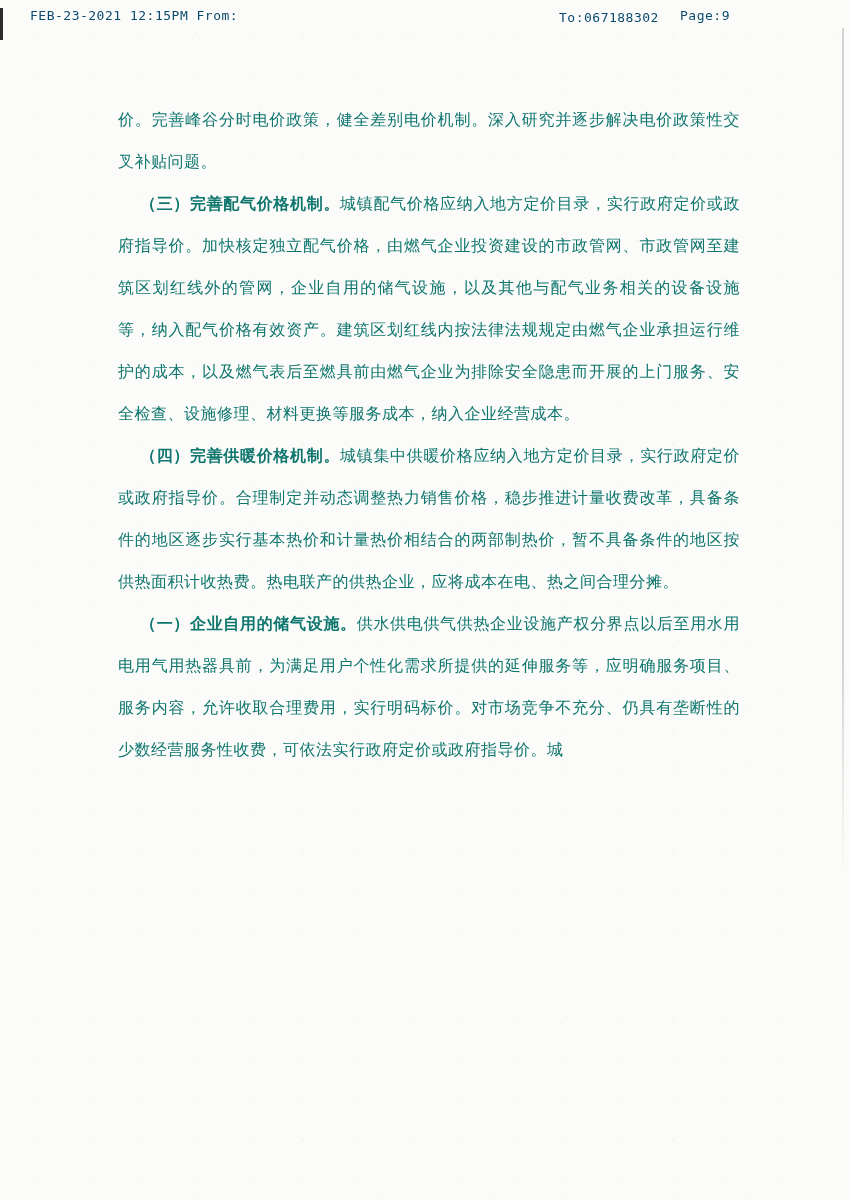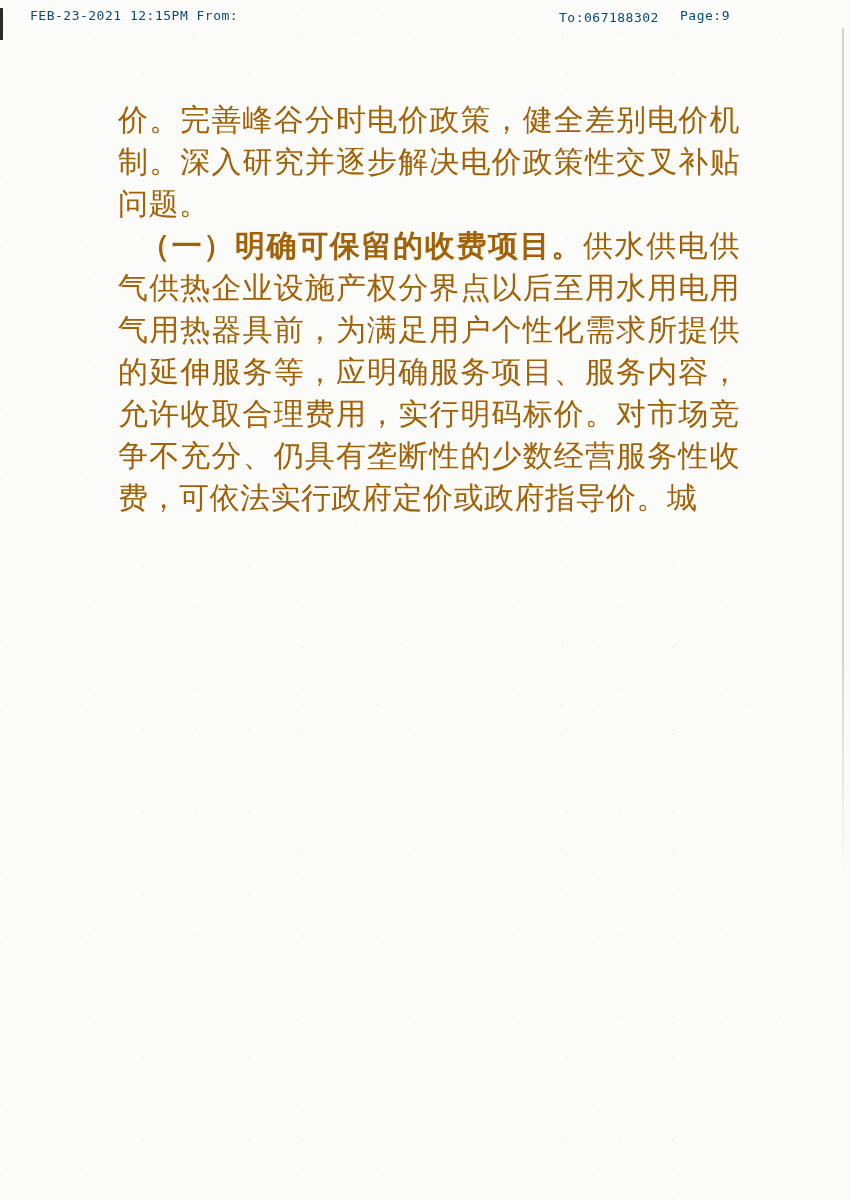--- a/index.html
+++ b/index.html
@@ -30,21 +30,21 @@
   .fax-page{position:absolute;left:680px;top:2px;}
   .corner-mark{
     position:absolute;left:0;top:8px;width:3px;height:32px;background:#2c2c2c;
   }
   .edge-line-right{
     position:absolute;left:842px;top:28px;width:2px;height:850px;
     background:linear-gradient(#d4d4d4 0 75%, rgba(212,212,212,0) 100%);
   }
   .doc{
     position:absolute;left:118px;top:99px;width:622px;
-    font-size:30px;line-height:42px;color:#a16207;
+    font-size:16px;line-height:42px;color:#0f766e;
     text-align:justify;text-justify:inter-ideograph;
     letter-spacing:0.5px;
     filter:blur(0.2px);
   }
   .doc p{margin:0;text-indent:22px;}
   .doc p.no-indent{text-indent:0;}
   .lead{font-weight:bold;}
   .heading .lead{font-weight:bold;}
 </style>
 </head>
@@ -59,15 +59,21 @@
   <span class="fax-from">FEB-23-2021 12:15PM From:</span>
   <span class="fax-to">To:067188302</span>
   <span class="fax-page">Page:9</span>
 </div>
 
 <div class="doc">
   <p class="no-indent">
     <span class="rest">价。完善峰谷分时电价政策，健全差别电价机制。深入研究并逐步解决电价政策性交叉补贴问题。</span>
   </p>
   <p>
-    <span class="lead">（一）明确可保留的收费项目。</span><span class="rest">供水供电供气供热企业设施产权分界点以后至用水用电用气用热器具前，为满足用户个性化需求所提供的延伸服务等，应明确服务项目、服务内容，允许收取合理费用，实行明码标价。对市场竞争不充分、仍具有垄断性的少数经营服务性收费，可依法实行政府定价或政府指导价。城</span>
+    <span class="lead">（三）完善配气价格机制。</span><span class="rest">城镇配气价格应纳入地方定价目录，实行政府定价或政府指导价。加快核定独立配气价格，由燃气企业投资建设的市政管网、市政管网至建筑区划红线外的管网，企业自用的储气设施，以及其他与配气业务相关的设备设施等，纳入配气价格有效资产。建筑区划红线内按法律法规规定由燃气企业承担运行维护的成本，以及燃气表后至燃具前由燃气企业为排除安全隐患而开展的上门服务、安全检查、设施修理、材料更换等服务成本，纳入企业经营成本。</span>
+  </p>
+  <p>
+    <span class="lead">（四）完善供暖价格机制。</span><span class="rest">城镇集中供暖价格应纳入地方定价目录，实行政府定价或政府指导价。合理制定并动态调整热力销售价格，稳步推进计量收费改革，具备条件的地区逐步实行基本热价和计量热价相结合的两部制热价，暂不具备条件的地区按供热面积计收热费。热电联产的供热企业，应将成本在电、热之间合理分摊。</span>
+  </p>
+  <p>
+    <span class="lead">（一）企业自用的储气设施。</span><span class="rest">供水供电供气供热企业设施产权分界点以后至用水用电用气用热器具前，为满足用户个性化需求所提供的延伸服务等，应明确服务项目、服务内容，允许收取合理费用，实行明码标价。对市场竞争不充分、仍具有垄断性的少数经营服务性收费，可依法实行政府定价或政府指导价。城</span>
   </p>
 </div>
 
 </body></html>

